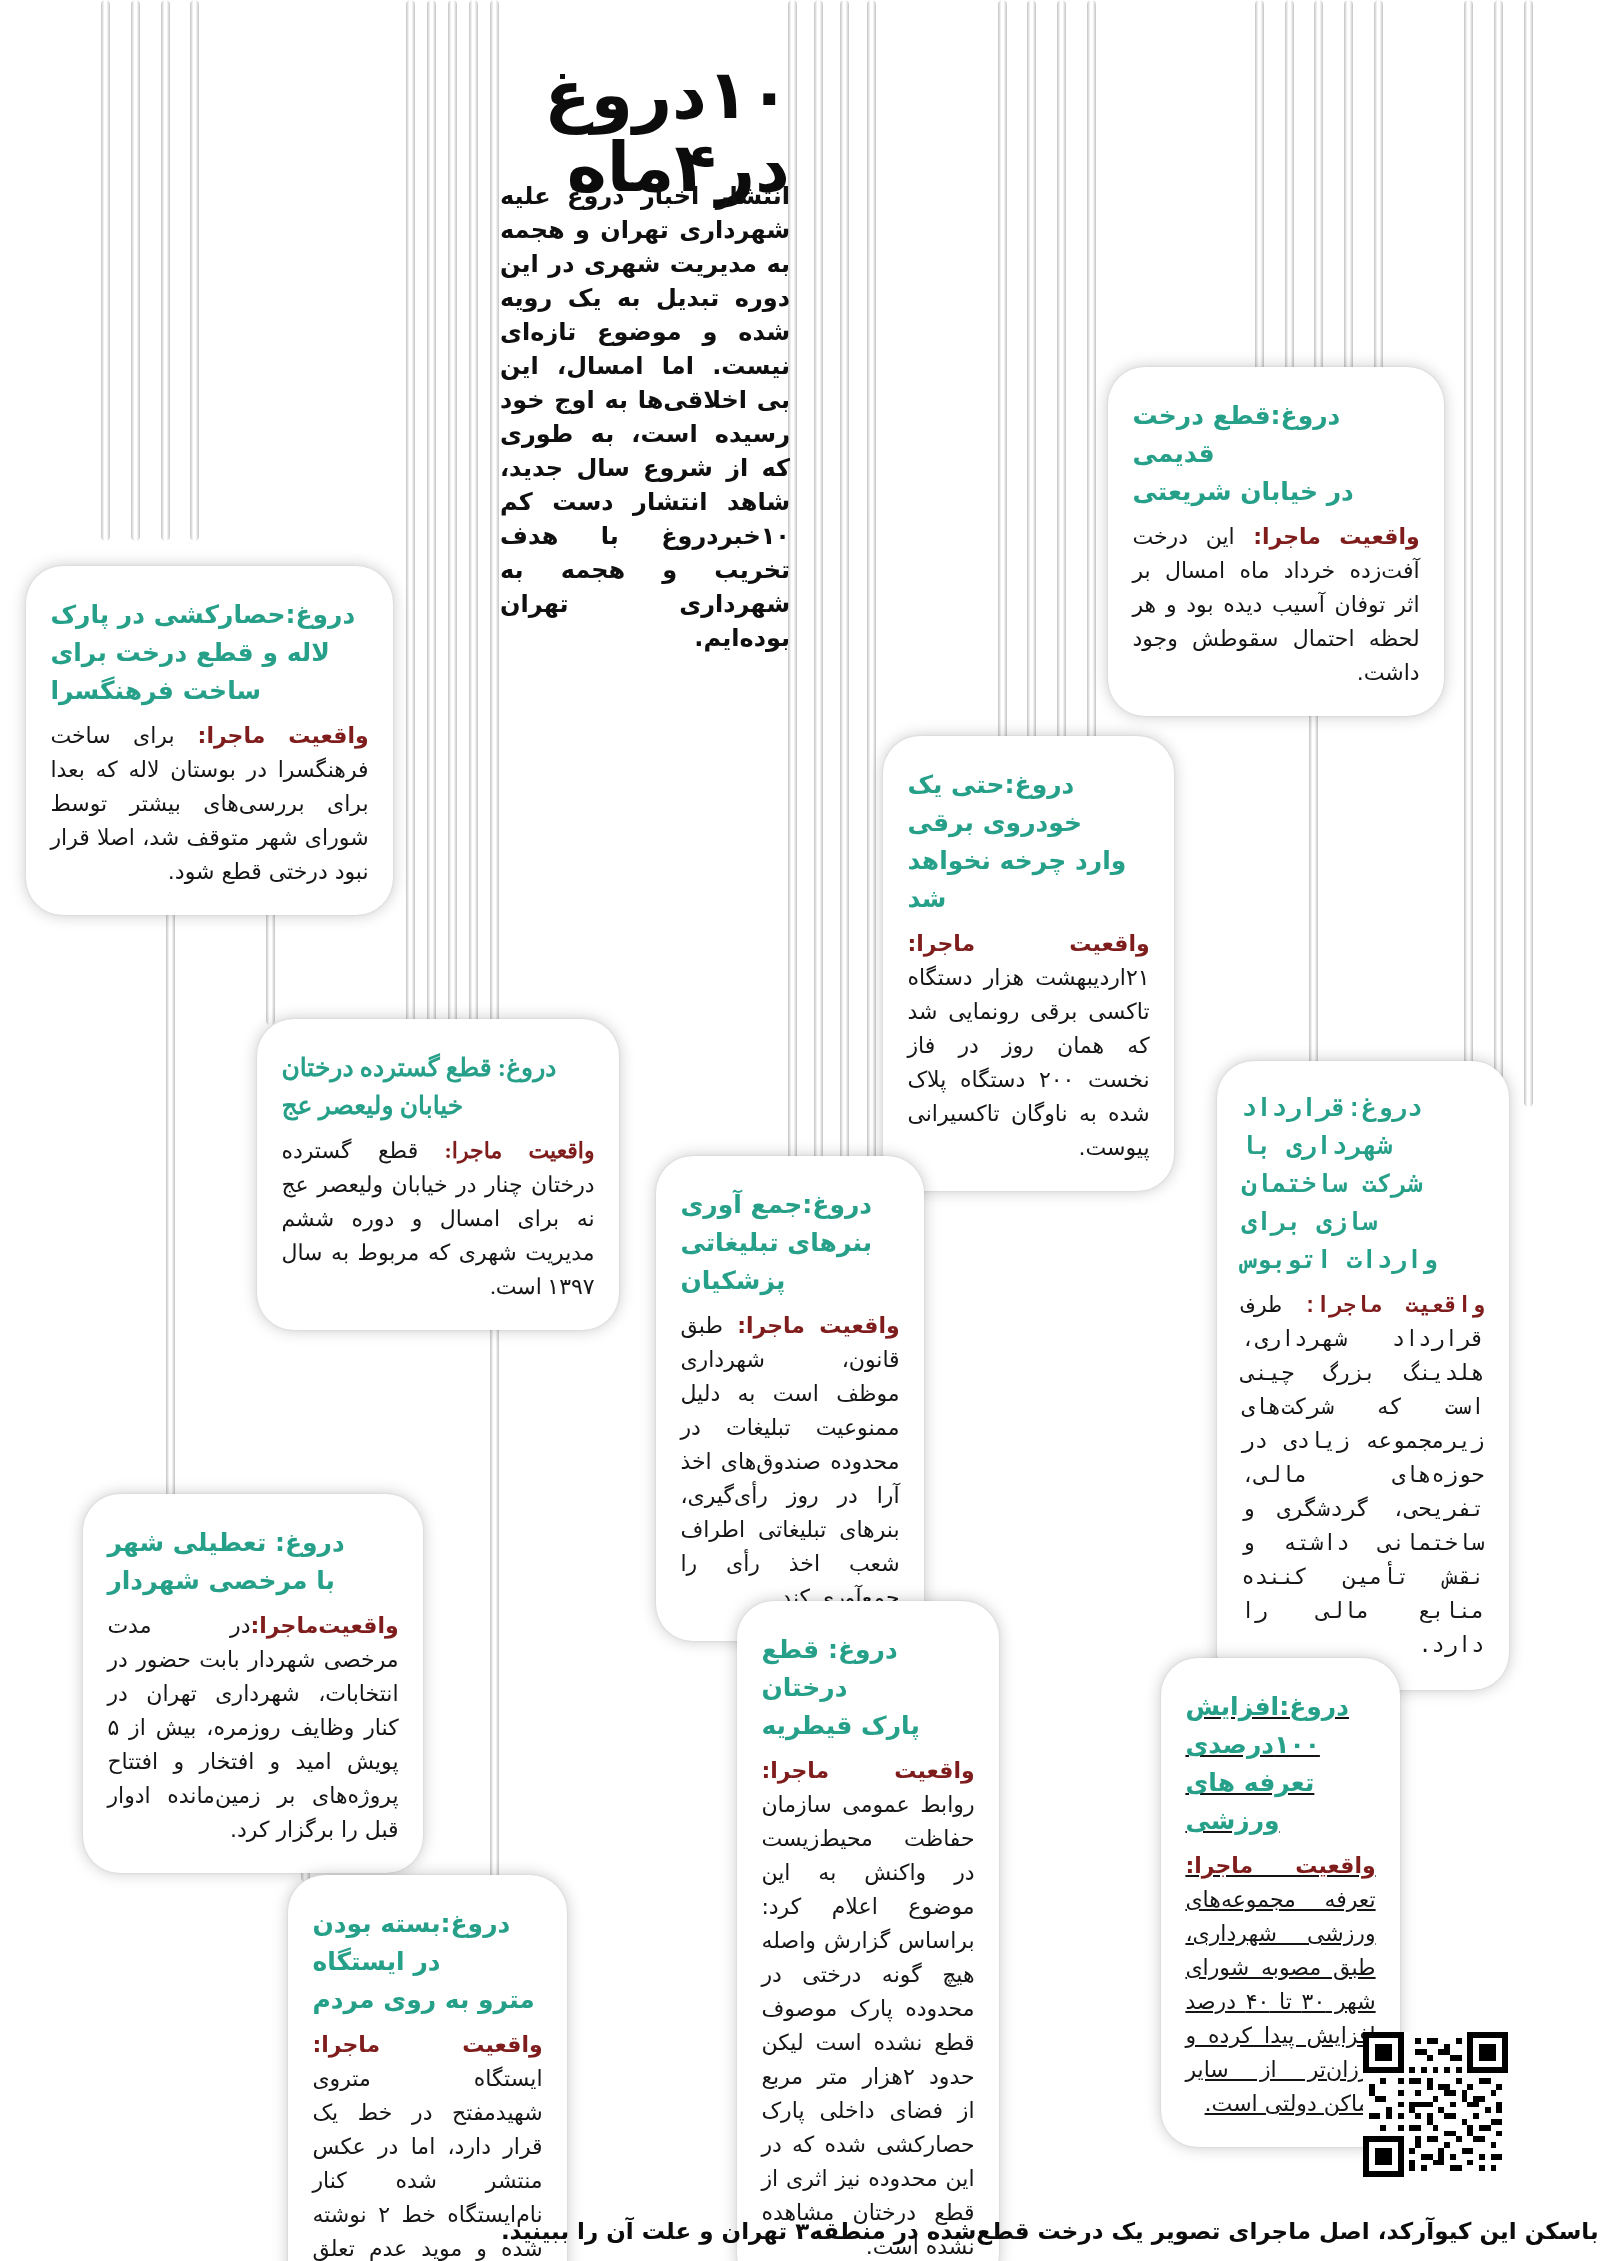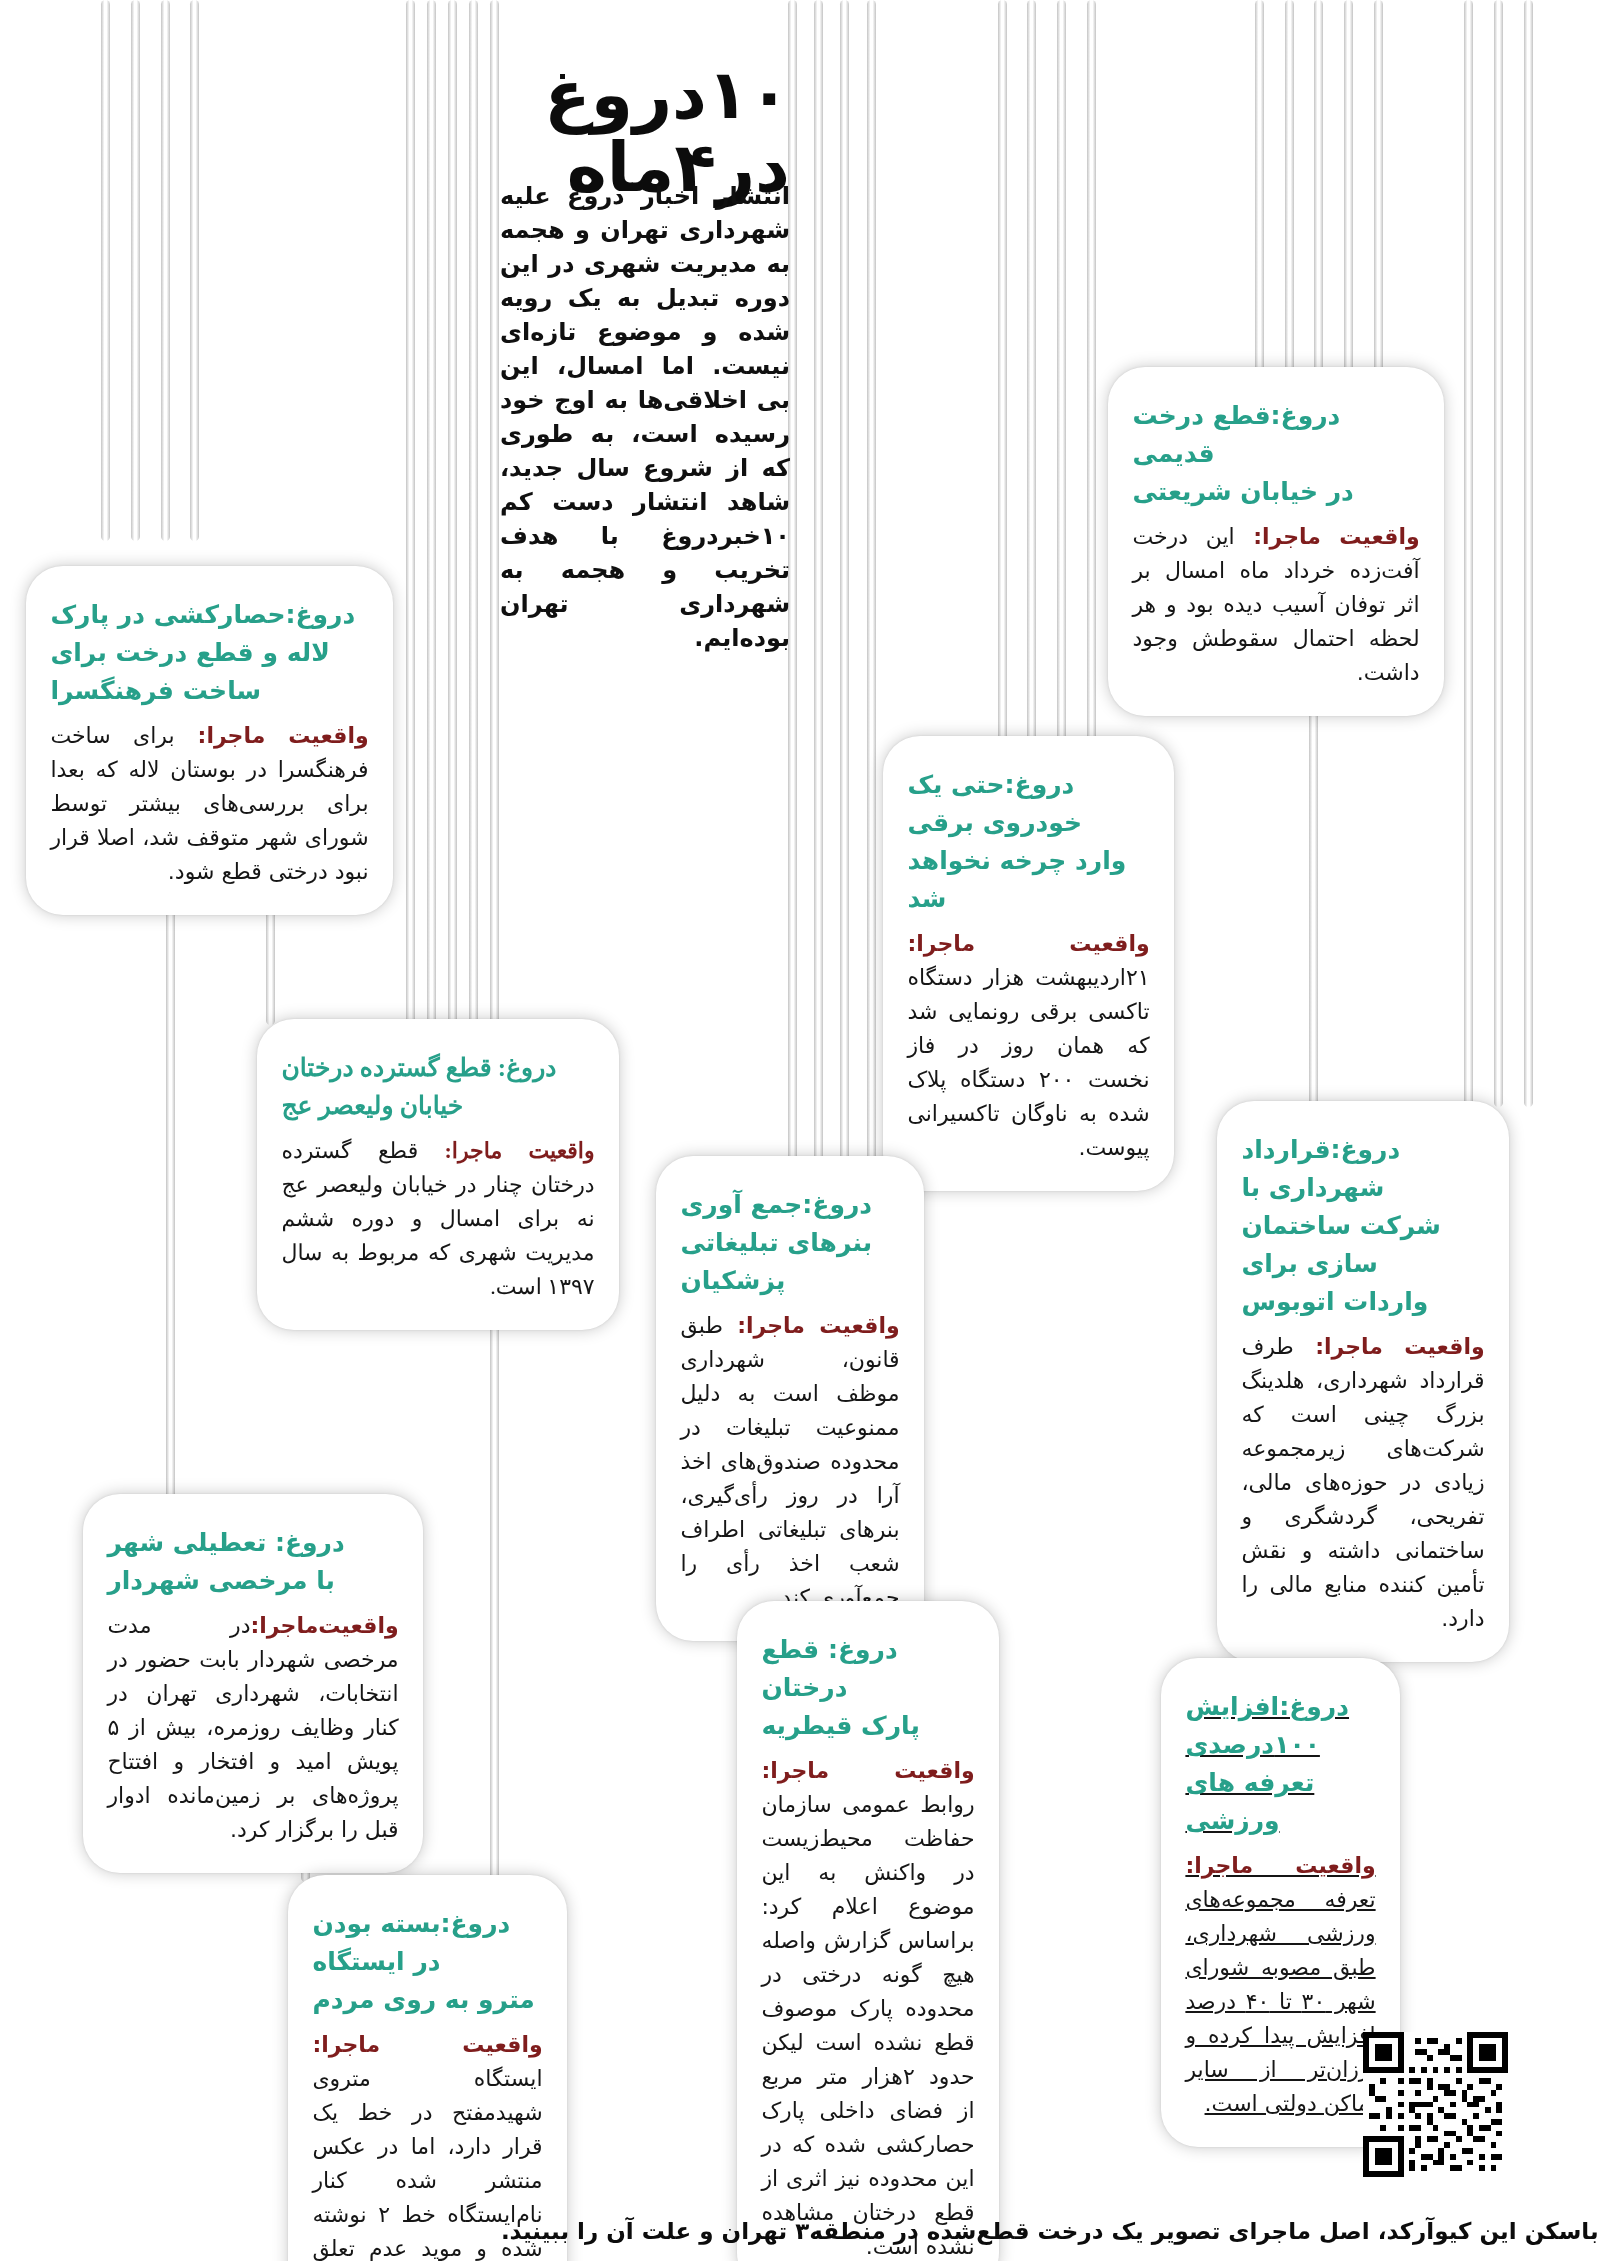--- a/index.html
+++ b/index.html
@@ -27,21 +27,21 @@
   .card-body{
     margin:0;font-size:22px;line-height:34px;color:#161616;
     text-align:justify;text-align-last:right;
   }
   .fact{font-weight:bold;color:#7f1d1d;}
   
   .c-shariati {left:1108px;top:367px; width:336px;}
   .c-hesar    {left:26px;  top:534px; width:367px;margin-top:32px;}
   .c-khodro   {left:883px;top:736px; width:291px;}
   .c-valiasr  {left:257px; top:1019px;width:362px;font-family:Liberation Serif, serif;}
-  .c-gharardad{left:1217px;top:1101px;width:292px;}
+  .c-gharardad{left:1217px;top:1061px;width:292px;font-family:Liberation Mono, monospace;}
   .c-banner   {left:656px; top:1156px;width:268px;}
   .c-tatili   {left:83px;  top:1494px;width:340px;}
   .c-gheytarie{left:737px; top:1601px;width:262px;}
   .c-tarefe   {left:1161px;top:1658px;width:239px;text-decoration:underline;}
   .c-metro    {left:288px; top:1875px;width:279px;}
   
   .headline{
     position:absolute;right:833px;top:12.2px;width:301px;z-index:2;
     font-size:68px;line-height:73px;font-weight:bold;color:#0c0c0c;
     text-align:right;letter-spacing:-0.9px;

